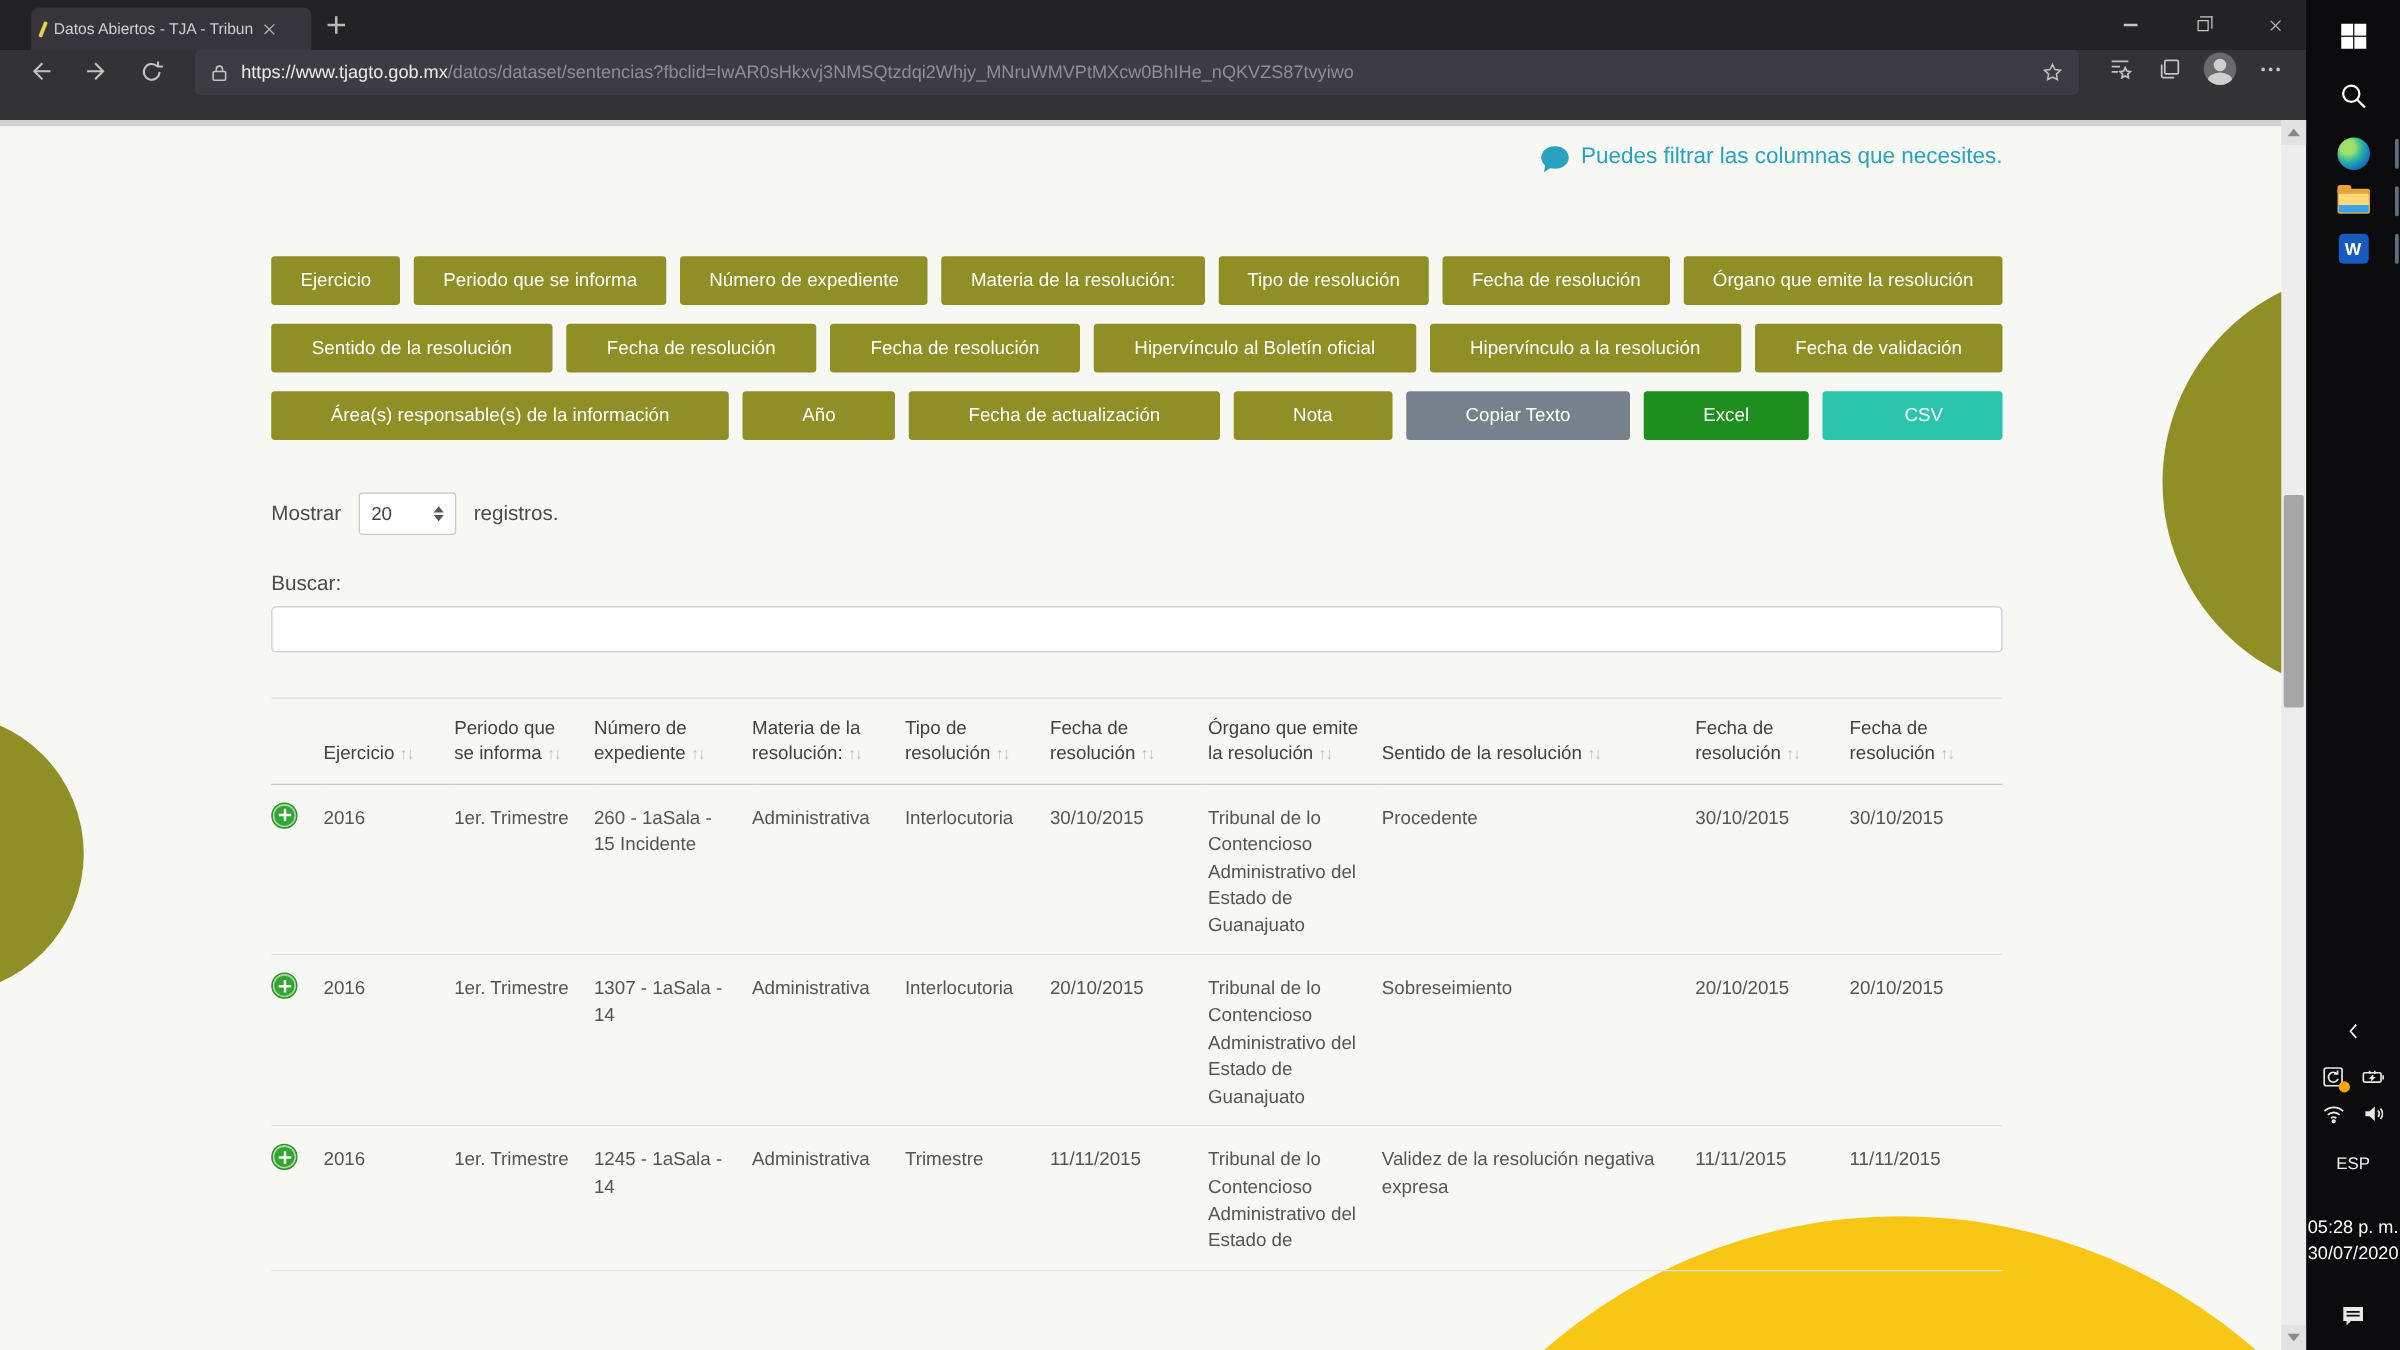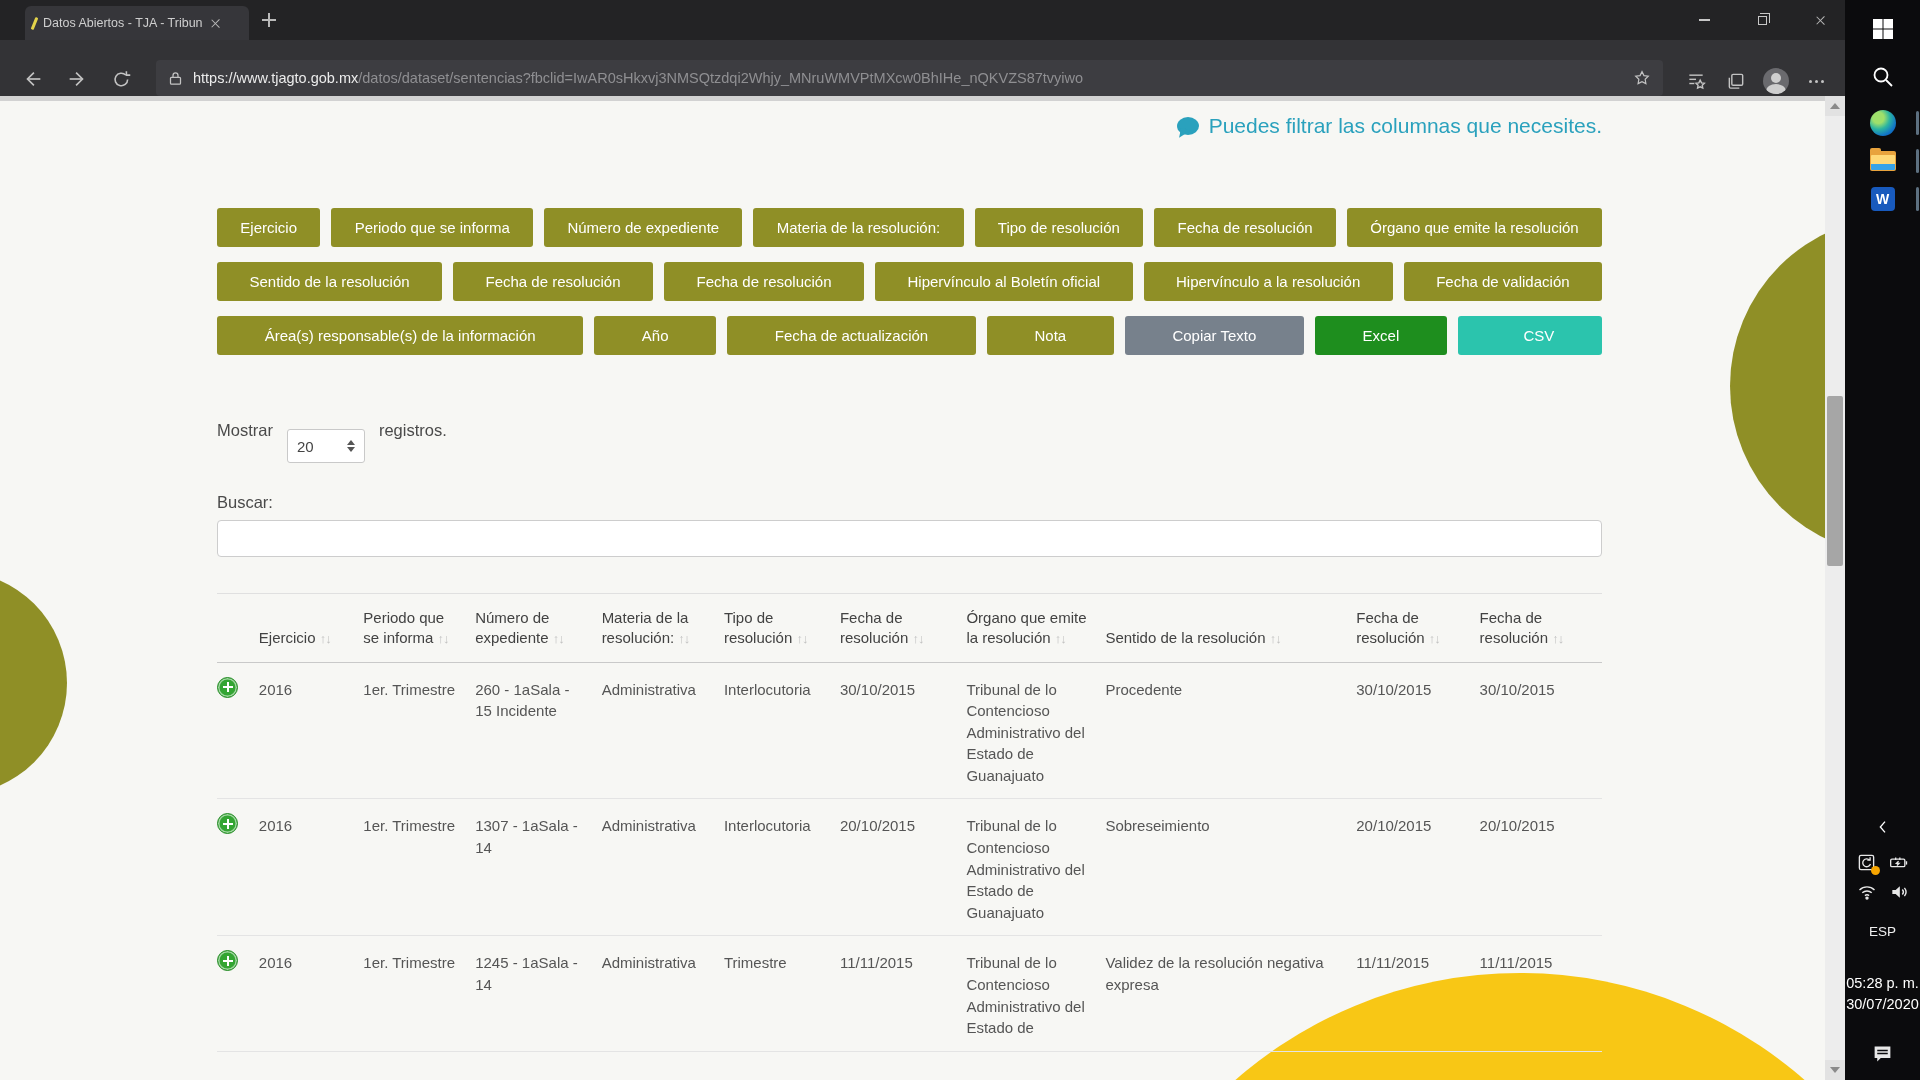--- a/index.html
+++ b/index.html
@@ -20,21 +20,21 @@
   .newtab { position:absolute; left:262px; top:13px; width:14px; height:14px; }
   .newtab::before,.newtab::after { content:""; position:absolute; background:#b9b9b9; }
   .newtab::before { left:6px; top:0; width:1.6px; height:14px; }
   .newtab::after { left:0; top:6px; width:14px; height:1.6px; }
   .wincontrols { position:absolute; right:14px; top:0; height:40px; display:flex; align-items:center; gap:36px; }
   .wc { width:22px; height:22px; display:flex; align-items:center; justify-content:center; }
   .wc-min { width:11px; height:1.6px; background:#c7c7c7; }
   .wc-restore { position:relative; width:9px; height:9px; border:1.4px solid #c7c7c7; }
   .wc-restore::before { content:""; position:absolute; left:1.5px; top:-4px; width:9px; height:9px;
                         border-top:1.4px solid #c7c7c7; border-right:1.4px solid #c7c7c7; }
-  .toolbar { position:relative; height:56px; background:#333336; display:flex; align-items:flex-end; padding:0 14px 0 16px; gap:10px; }
+  .toolbar { position:relative; height:56px; background:#333336; display:flex; align-items:flex-start; padding:0 14px 0 16px; gap:10px; }
   .navbtn { width:34px; height:34px; display:flex; align-items:center; justify-content:center; flex:none; }
   .navbtn svg { stroke:#c3c3c3; }
   .urlbar { flex:1; height:36px; background:#3d3d41; border-radius:4px; display:flex; align-items:center;
             padding:0 12px; gap:10px; margin:0 8px; min-width:0; }
   .url-text { font-size:14.5px; white-space:nowrap; overflow:hidden; flex:1; min-width:0; }
   .url-host { color:#ececec; } .url-path { color:#8f8f92; }
   .tbicon { width:30px; height:30px; display:flex; align-items:center; justify-content:center; flex:none; }
   .avatar { width:26px; height:26px; border-radius:50%; background:#6a6a6e; position:relative; overflow:hidden; }
   .avatar::before { content:""; position:absolute; left:8px; top:5px; width:10px; height:10px; border-radius:50%; background:#cfcfcf; }
   .avatar::after { content:""; position:absolute; left:3px; top:16px; width:20px; height:14px; border-radius:50%; background:#cfcfcf; }
@@ -43,34 +43,34 @@
 
   
   .viewport { position:absolute; left:0; top:96px; width:1845px; height:984px; background:#f7f7f4; overflow:hidden; }
   .viewport::before { content:""; position:absolute; left:0; top:0; width:100%; height:5px; background:#d2d2d2; z-index:3; }
   .deco { position:absolute; border-radius:50%; z-index:0; }
   .deco-olive-tr { left:1730px; top:120px; width:340px; height:340px; background:var(--olive,#8f8f26); }
   .deco-olive-left { left:-157px; top:475px; width:224px; height:224px; background:var(--olive,#8f8f26); }
   .deco-yellow { left:1088px; top:877px; width:864px; height:864px; background:var(--yellow,#f8c715); }
   .content { position:relative; z-index:2; margin:0 0 0 217px; width:1385px; padding-top:18px; }
 
-  .hint { text-align:right; color:var(--teal,#2aa1bd); font-size:21px; display:flex; justify-content:flex-end;
-          align-items:center; gap:10px; }
+  .hint { text-align:right; color:var(--teal,#2aa1bd); font-size:18px; display:flex; justify-content:flex-end;
+          align-items:flex-end; gap:10px; }
   .bubble { position:relative; width:22px; height:18px; background:var(--teal,#2aa1bd); border-radius:50%; flex:none; }
   .bubble::after { content:""; position:absolute; left:3px; bottom:-4px; border:5px solid transparent;
                    border-top-color:var(--teal,#2aa1bd); border-left-color:var(--teal,#2aa1bd); transform:rotate(12deg); }
 
   .filter-row { display:flex; gap:11px; margin-top:15px; }
   .filter-row.first { margin-top:70px; }
   .fbtn { flex:1 1 auto; height:39px; border:none; border-radius:3px; background:var(--olive,#8f8f26);
           color:#fff; font-size:15px; font-family:"Liberation Sans",sans-serif; padding:0 14px; white-space:nowrap; cursor:pointer; }
 
   .show-row { margin-top:42px; display:flex; align-items:center; gap:14px; color:#4a4a4a; font-size:16.5px; }
   .select { width:78px; height:34px; border:1px solid #c9c9c9; border-radius:3px; background:#fff;
-            display:flex; align-items:center; padding:0 9px; justify-content:space-between; color:#444; font-size:15px;margin-top:32px; }
+            display:flex; align-items:center; padding:0 9px; justify-content:space-between; color:#444; font-size:15px; }
   .sel-arrows { display:flex; flex-direction:column; gap:2px; }
   .sel-arrows i { width:0; height:0; border-left:4px solid transparent; border-right:4px solid transparent; }
   .sel-arrows i.up { border-bottom:5px solid #555; }
   .sel-arrows i.dn { border-top:5px solid #555; }
 
   .search-block { margin-top:30px; }
   .search-block label { display:block; color:#4a4a4a; font-size:16.5px; }
   .search-block input { margin-top:8px; width:100%; height:37px; border:1px solid #cdcdcd; border-radius:4px;
                         background:#fff; padding:0 10px; font-size:15px; font-family:"Liberation Sans",sans-serif; outline:none; }
 

